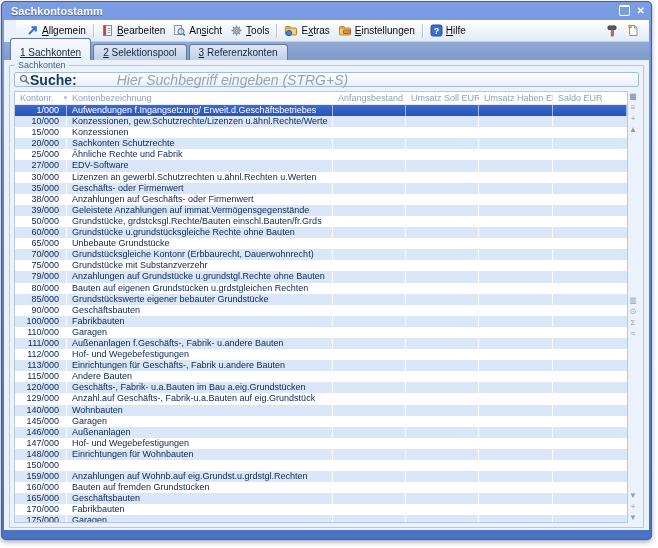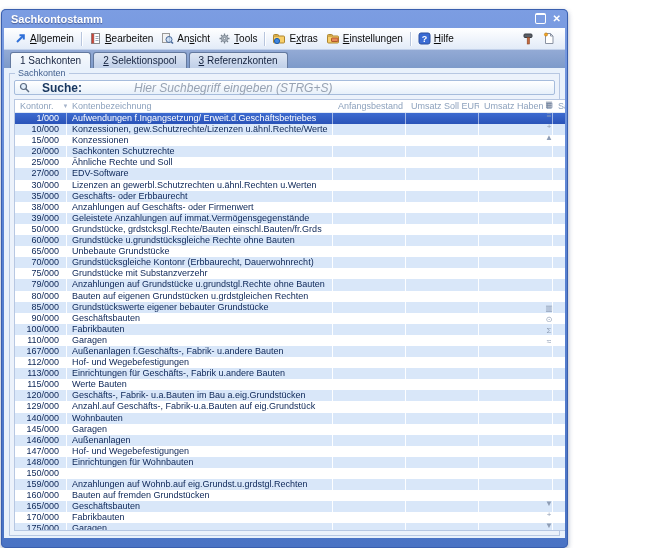--- a/index.html
+++ b/index.html
@@ -1,45 +1,45 @@
 <!DOCTYPE html>
 <html><head>
 <meta charset="utf-8">
 <style>
   html,body{margin:0;padding:0;width:658px;height:548px;background:#fff;overflow:hidden;
     font-family:"Liberation Sans",sans-serif;-webkit-font-smoothing:antialiased;}
-  .window{position:absolute;left:1px;top:9px;width:567px;height:539px;border-radius:5px;
+  .window{position:absolute;left:1px;top:1px;width:651px;height:539px;border-radius:5px;
     background:linear-gradient(180deg,#7c9de2 0%,#5a83d3 40%,#4a73c4 100%);
     box-shadow:0 2px 5px rgba(40,60,110,.45), inset 0 0 0 1px #3a5fae;}
   .titlebar{height:19px;display:flex;align-items:center;padding:0 7px 0 10px;}
   .title{color:#fff;font-size:11px;font-weight:bold;text-shadow:0 1px 1px rgba(0,0,40,.4);flex:1;}
   .tb-btns{display:flex;align-items:center;gap:7px;}
   .btn-restore{width:9px;height:8px;border:1px solid #fff;border-top:2px solid #fff;border-radius:2px;display:inline-block;}
   .btn-close{color:#fff;font-size:10px;font-weight:bold;line-height:10px;}
   .chrome{position:absolute;left:3px;top:19px;right:3px;bottom:10px;background:#e9f1fb;overflow:hidden;}
   
   .toolbar{height:21px;display:flex;align-items:center;padding:0 6px;
-    background:linear-gradient(180deg,#ffffff,#e2ebf8);border-bottom:1px solid #c2d1ea;}
+    background:linear-gradient(180deg,#ffffff,#e2ebf8);border-bottom:1px solid #c2d1ea;margin-left:12px;}
   .menu-btn{display:flex;align-items:center;gap:3px;padding:1px 4px;font-size:10px;color:#0a0a0a;cursor:default;}
   .menu-btn u{text-decoration:underline;}
   .tsep{width:1px;height:14px;background:#b7c5dd;box-shadow:1px 0 0 #fff;margin:0 3px;}
   .tool-right{margin-left:auto;display:flex;align-items:center;gap:9px;padding-right:4px;}
   
   .tabstrip{height:18px;display:flex;align-items:flex-end;padding-left:6px;
     background:linear-gradient(180deg,#93aad5,#7d9aca);}
   .tab{font-size:10px;color:#15233f;padding:2px 9px 2px;margin-right:2px;border:1px solid #63799f;border-bottom:none;
     border-radius:3px 3px 0 0;background:linear-gradient(180deg,#dfe7f4,#bfcfe8);position:relative;}
   .tab u{text-decoration:underline;}
-  .tab.active{background:linear-gradient(180deg,#f7fafd,#e9f1fb);padding-top:2px;z-index:2;font-weight:normal;}
+  .tab.active{background:linear-gradient(180deg,#f7fafd,#e9f1fb);padding-top:8px;z-index:2;font-weight:normal;text-decoration:underline;}
   
   .panel{position:relative;height:471px;}
   .legend{position:absolute;top:0px;left:11px;z-index:3;background:#e9f1fb;padding:0 3px;font-size:9px;color:#44618f;}
   .fieldset{position:absolute;left:5px;right:5px;top:5px;bottom:3px;border:1px solid #b7c7e2;background:#ecf2fb;}
   .searchrow{position:absolute;left:4px;right:4px;top:6px;height:13px;border:1px solid #a6bcdc;border-radius:2px;
-    background:linear-gradient(180deg,#ffffff,#e7f0fa);display:flex;align-items:center;font-size:12px;padding:0 4px;gap:12px;}
+    background:linear-gradient(180deg,#ffffff,#e7f0fa);display:flex;align-items:center;font-size:14px;padding:0 4px;gap:0;}
   .search-label{font-weight:bold;color:#17365e;}
   .search-ph{font-style:italic;color:#98a3b3;margin-left:40px;}
   
   .grid{position:absolute;left:4px;top:25px;width:612px;bottom:4px;border:1px solid #b7c7e2;background:#fff;overflow:hidden;}
   .ghead,.row{display:grid;grid-template-columns:52px 266px 73px 73px 74px auto;}
   .ghead{height:12px;border-bottom:1px solid #e2eaf5;}
   .ghead>div{font-size:9px;line-height:12px;color:#8da2bd;padding:0 0 0 5px;white-space:nowrap;overflow:hidden;}
   .sort{font-size:6px;color:#a5b4ca;margin-left:9px;vertical-align:1px;}
   .rows{position:absolute;left:0;right:0;top:13px;bottom:0;}
   .row{height:11.1px;}
@@ -227,21 +227,21 @@
               <div class="row alt">
                 <div class="cell-num">20/000</div>
                 <div class="cell-name">Sachkonten Schutzrechte</div>
                 <div></div>
                 <div></div>
                 <div></div>
                 <div></div>
               </div>
               <div class="row">
                 <div class="cell-num">25/000</div>
-                <div class="cell-name">Ähnliche Rechte und Soll</div>
+                <div class="cell-name">Ähnliche Rechte und Fabrik</div>
                 <div></div>
                 <div></div>
                 <div></div>
                 <div></div>
               </div>
               <div class="row alt">
                 <div class="cell-num">27/000</div>
                 <div class="cell-name">EDV-Software</div>
                 <div></div>
                 <div></div>
@@ -251,21 +251,21 @@
               <div class="row">
                 <div class="cell-num">30/000</div>
                 <div class="cell-name">Lizenzen an gewerbl.Schutzrechten u.ähnl.Rechten u.Werten</div>
                 <div></div>
                 <div></div>
                 <div></div>
                 <div></div>
               </div>
               <div class="row alt">
                 <div class="cell-num">35/000</div>
-                <div class="cell-name">Geschäfts- oder Erbbaurecht</div>
+                <div class="cell-name">Geschäfts- oder Firmenwert</div>
                 <div></div>
                 <div></div>
                 <div></div>
                 <div></div>
               </div>
               <div class="row">
                 <div class="cell-num">38/000</div>
                 <div class="cell-name">Anzahlungen auf Geschäfts- oder Firmenwert</div>
                 <div></div>
                 <div></div>
@@ -362,21 +362,21 @@
               </div>
               <div class="row">
                 <div class="cell-num">110/000</div>
                 <div class="cell-name">Garagen</div>
                 <div></div>
                 <div></div>
                 <div></div>
                 <div></div>
               </div>
               <div class="row alt">
-                <div class="cell-num">167/000</div>
+                <div class="cell-num">111/000</div>
                 <div class="cell-name">Außenanlagen f.Geschäfts-, Fabrik- u.andere Bauten</div>
                 <div></div>
                 <div></div>
                 <div></div>
                 <div></div>
               </div>
               <div class="row">
                 <div class="cell-num">112/000</div>
                 <div class="cell-name">Hof- und Wegebefestigungen</div>
                 <div></div>
@@ -387,21 +387,21 @@
               <div class="row alt">
                 <div class="cell-num">113/000</div>
                 <div class="cell-name">Einrichtungen für Geschäfts-, Fabrik u.andere Bauten</div>
                 <div></div>
                 <div></div>
                 <div></div>
                 <div></div>
               </div>
               <div class="row">
                 <div class="cell-num">115/000</div>
-                <div class="cell-name">Werte Bauten</div>
+                <div class="cell-name">Andere Bauten</div>
                 <div></div>
                 <div></div>
                 <div></div>
                 <div></div>
               </div>
               <div class="row alt">
                 <div class="cell-num">120/000</div>
                 <div class="cell-name">Geschäfts-, Fabrik- u.a.Bauten im Bau a.eig.Grundstücken</div>
                 <div></div>
                 <div></div>

